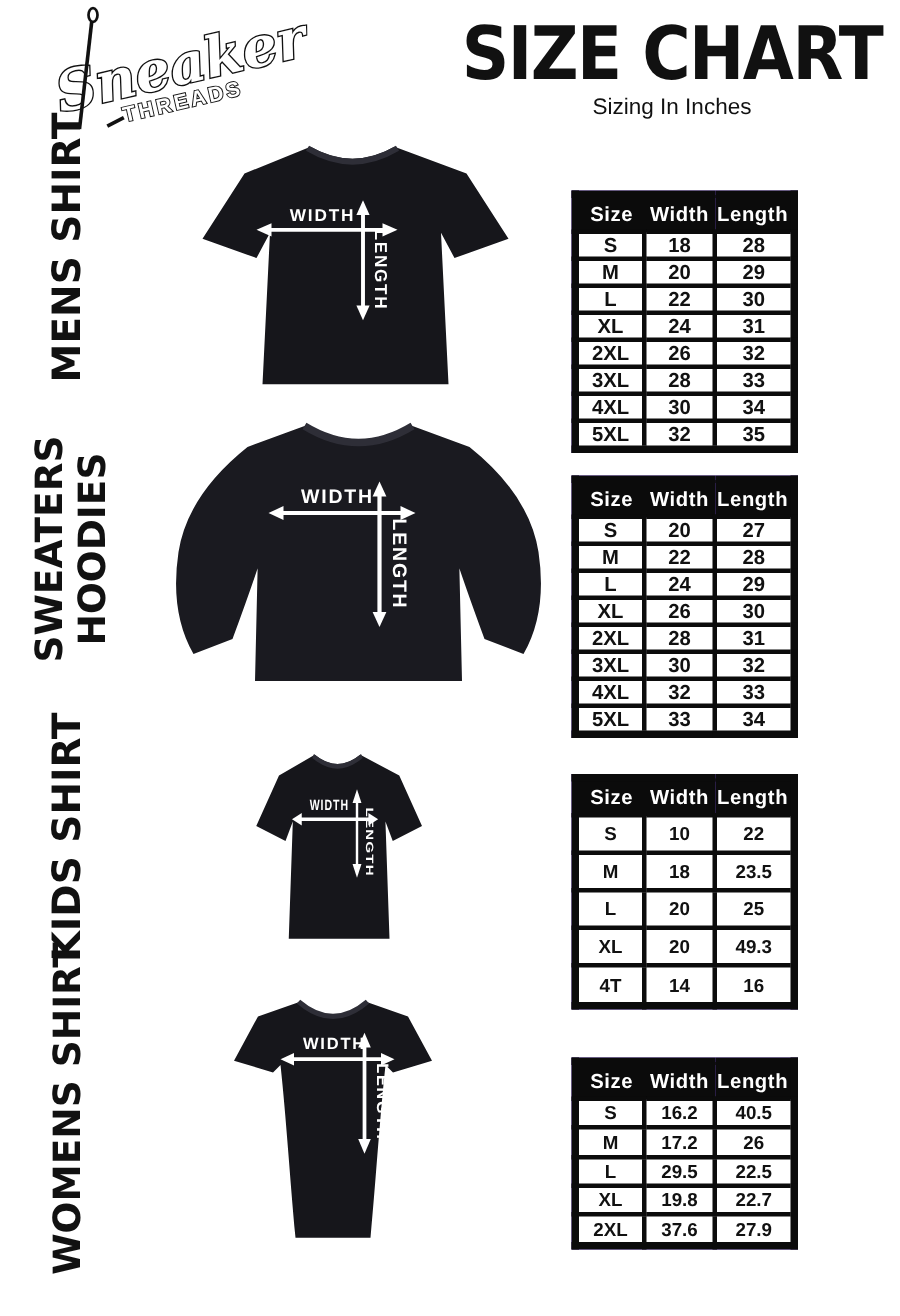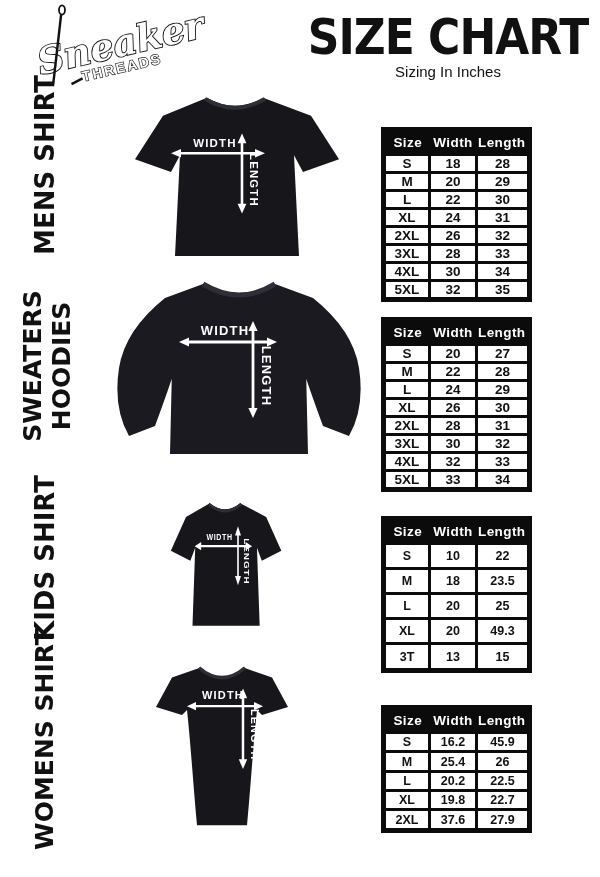--- a/index.html
+++ b/index.html
@@ -302,23 +302,23 @@
           <td>L</td>
           <td>20</td>
           <td>25</td>
         </tr>
         <tr>
           <td>XL</td>
           <td>20</td>
           <td>49.3</td>
         </tr>
         <tr>
-          <td>3T</td>
-          <td>13</td>
-          <td>15</td>
+          <td>4T</td>
+          <td>14</td>
+          <td>16</td>
         </tr>
       </tbody>
   </table>
 
   <table class="size-table tbl-womens">
     <colgroup>
         <col style="width:46px">
         <col style="width:47px">
         <col style="width:53px">
       </colgroup>
@@ -326,30 +326,30 @@
         <tr>
           <th>Size</th>
           <th>Width</th>
           <th>Length</th>
         </tr>
       </thead>
     <tbody>
         <tr>
           <td>S</td>
           <td>16.2</td>
-          <td>45.9</td>
+          <td>40.5</td>
         </tr>
         <tr>
           <td>M</td>
-          <td>25.4</td>
+          <td>17.2</td>
           <td>26</td>
         </tr>
         <tr>
           <td>L</td>
-          <td>20.2</td>
+          <td>29.5</td>
           <td>22.5</td>
         </tr>
         <tr>
           <td>XL</td>
           <td>19.8</td>
           <td>22.7</td>
         </tr>
         <tr>
           <td>2XL</td>
           <td>37.6</td>

